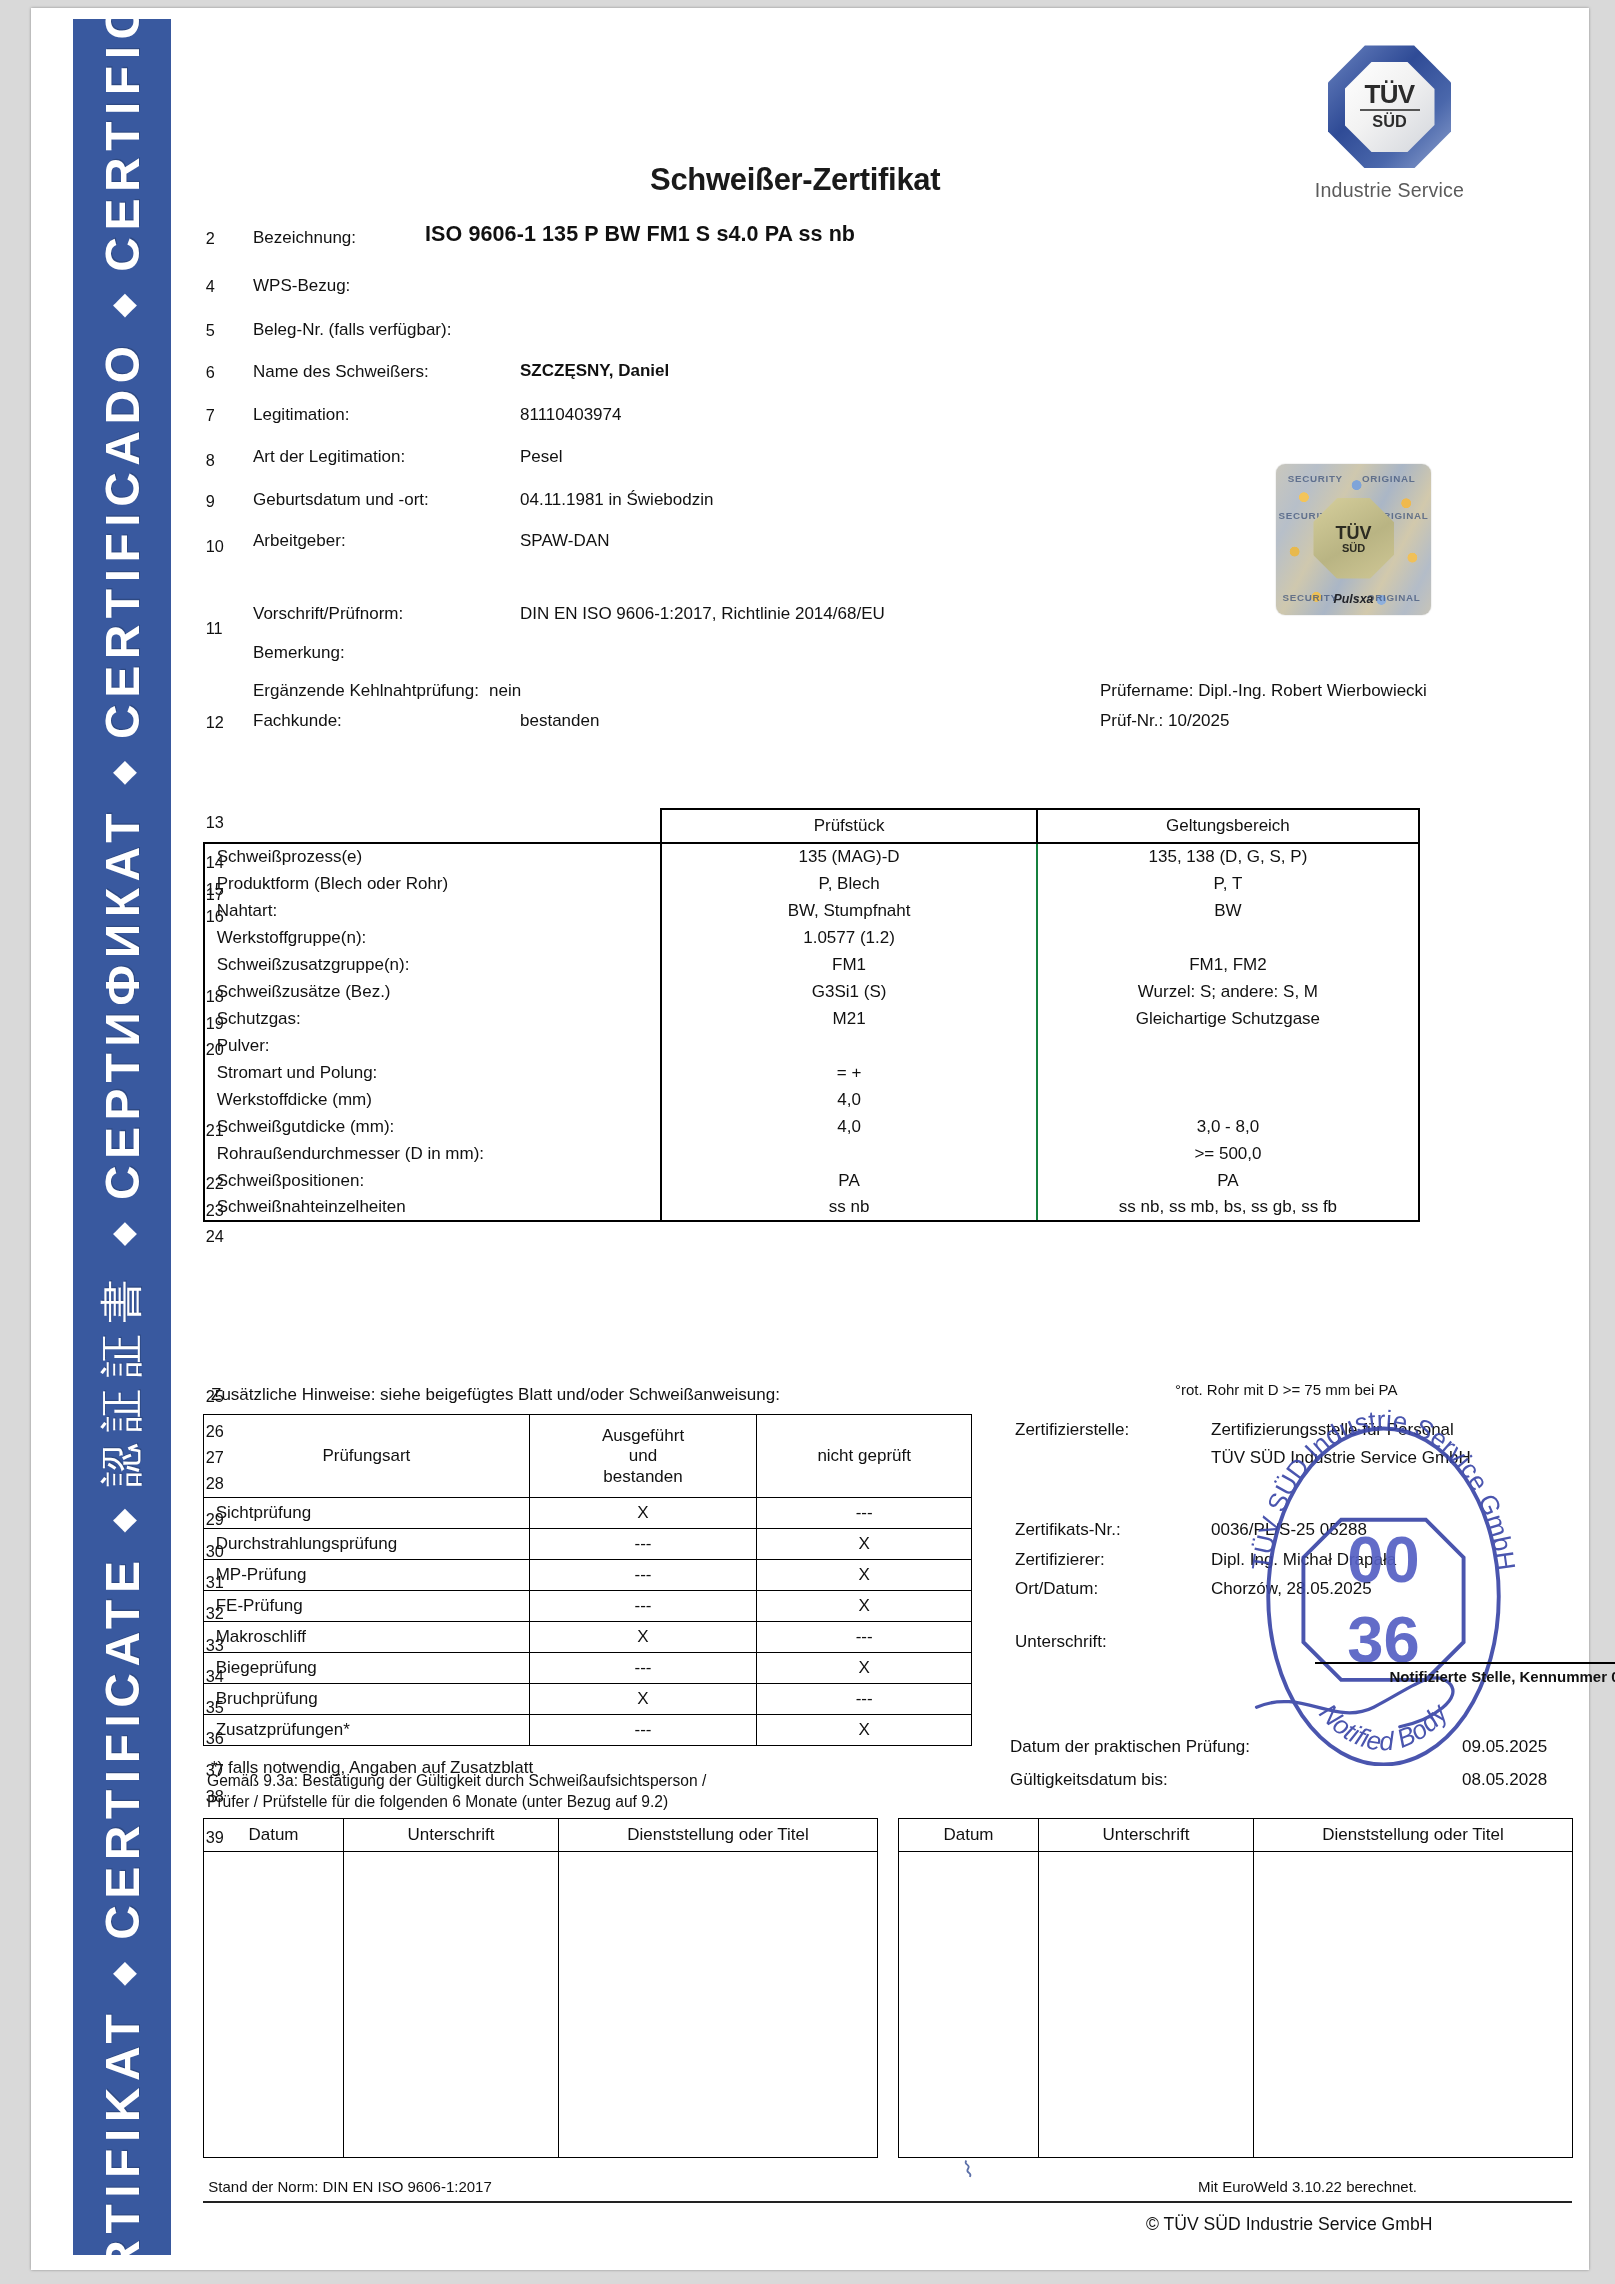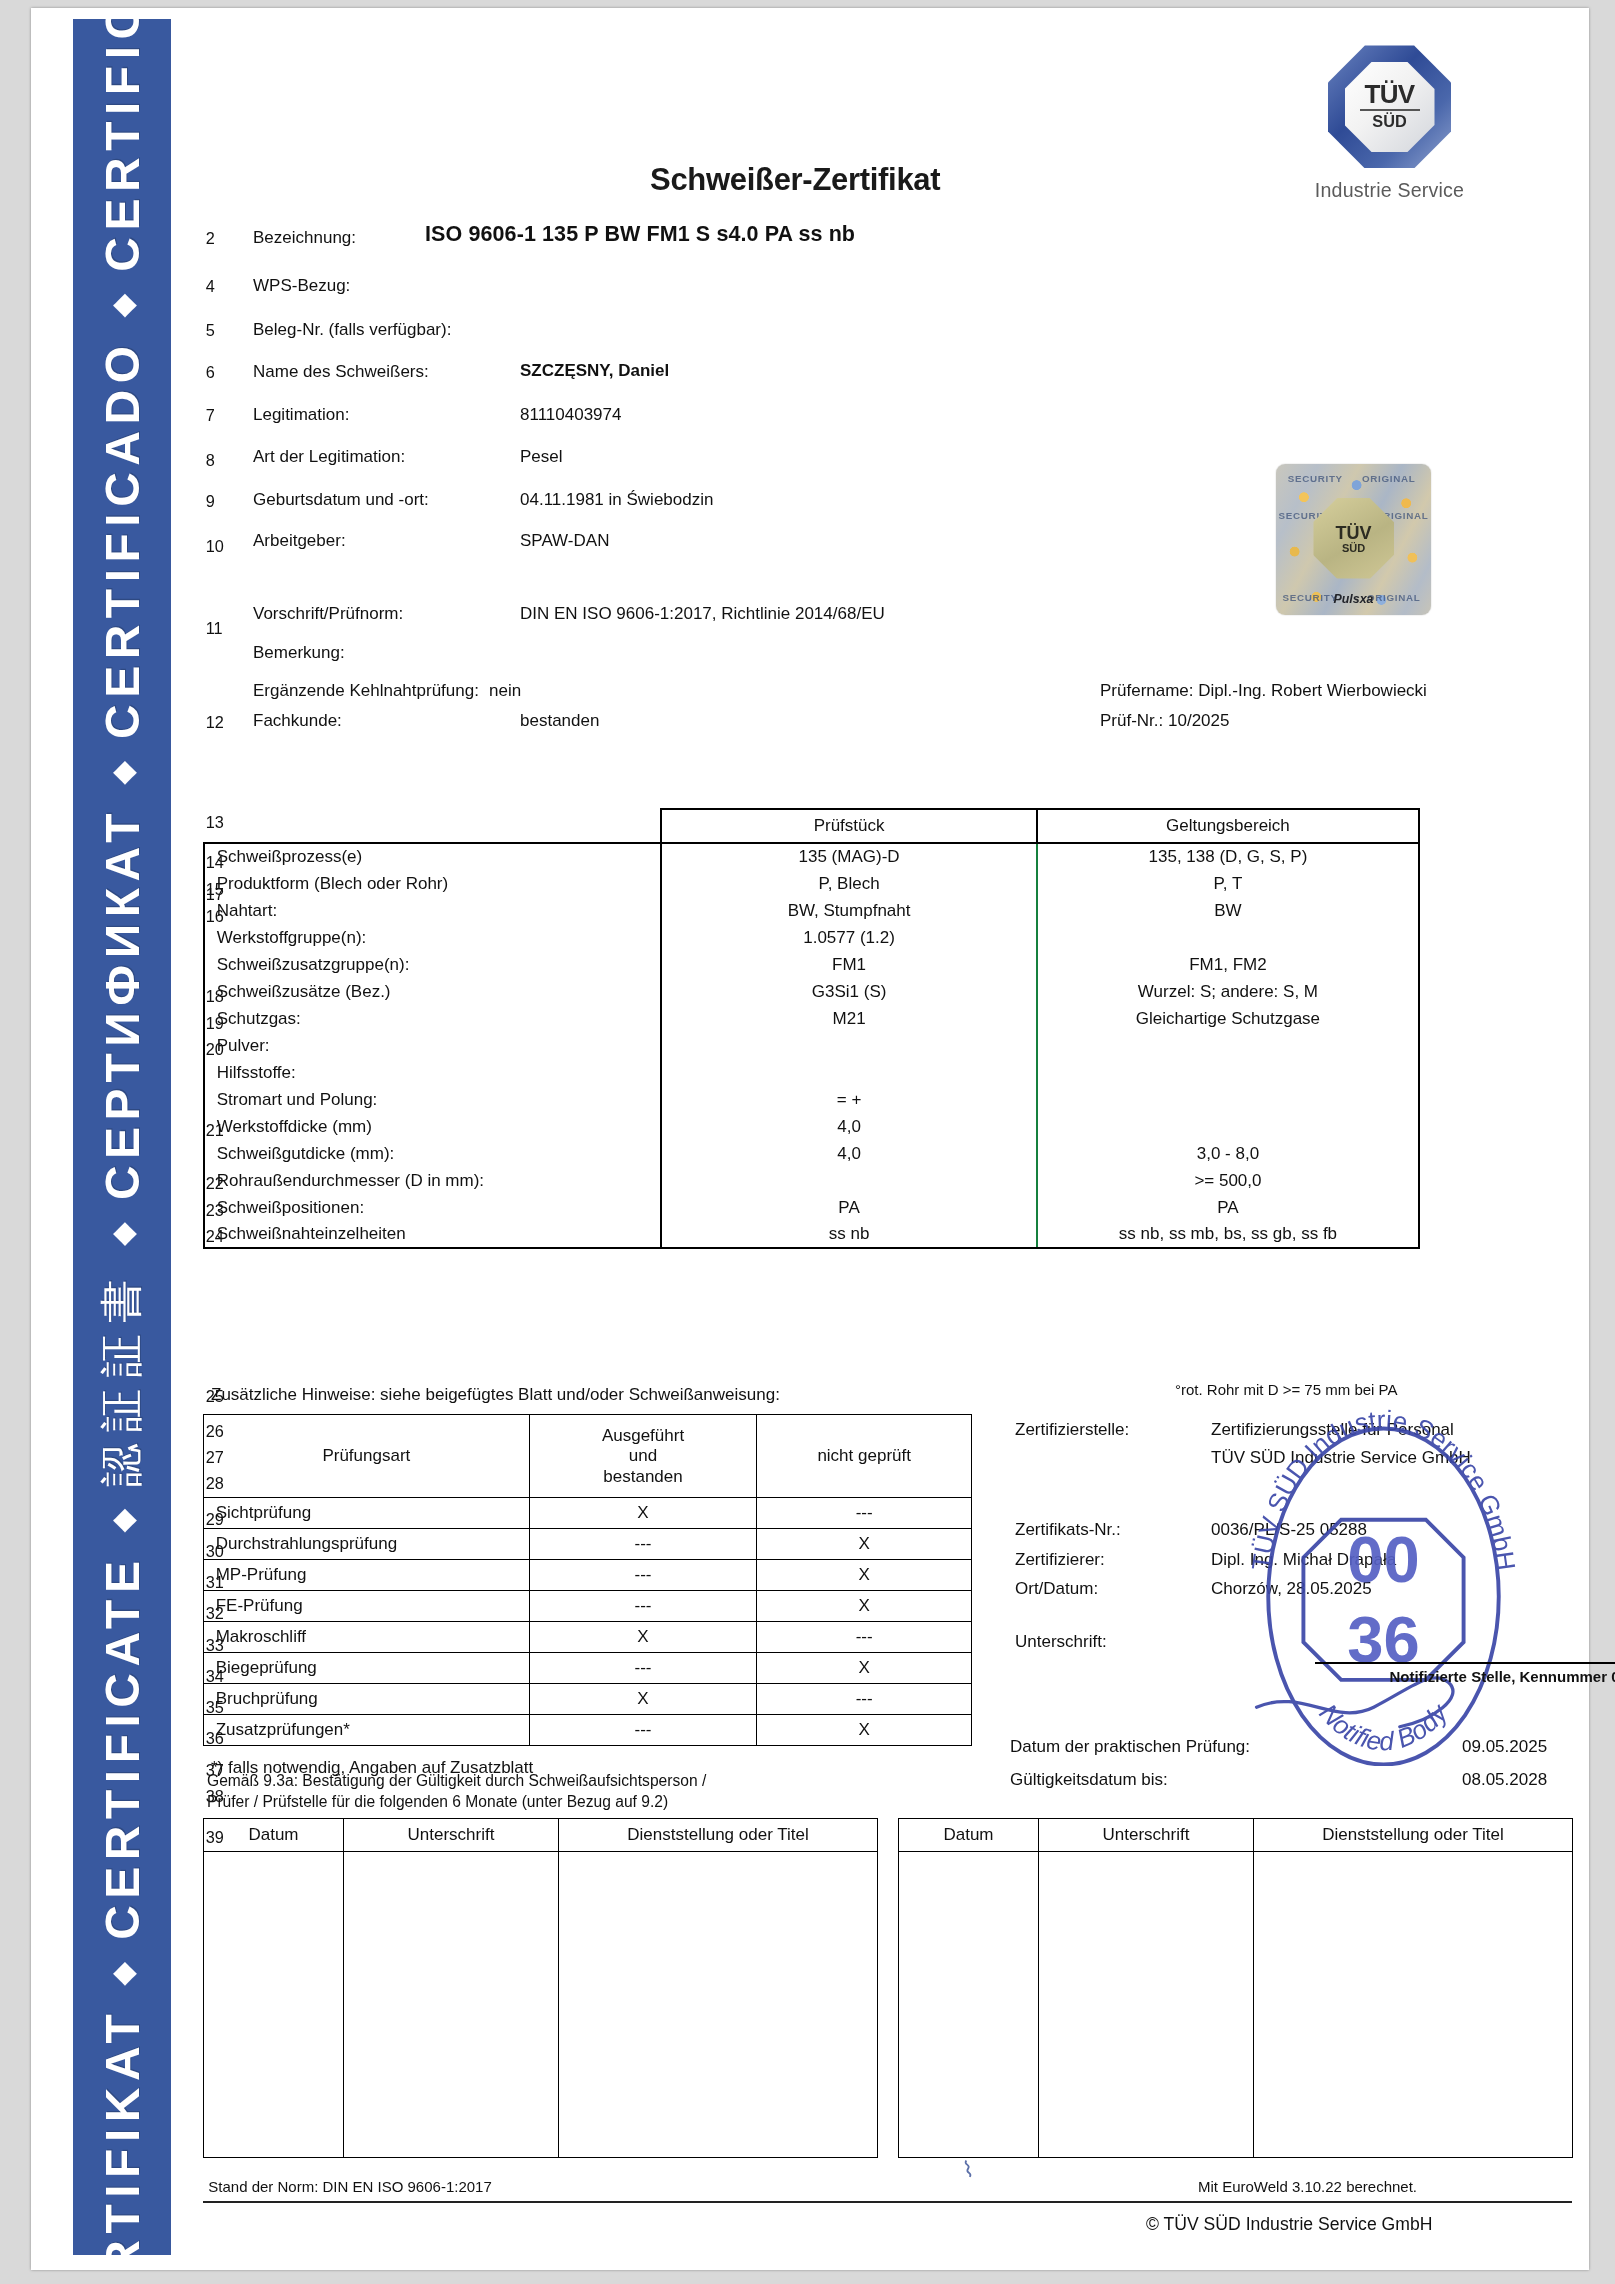--- a/index.html
+++ b/index.html
@@ -345,25 +345,20 @@
         <td class="ccell">G3Si1 (S)</td>
         <td class="rcell">Wurzel: S; andere: S, M</td>
       </tr>
       <tr>
         <td class="lcell">Schutzgas:</td>
         <td class="ccell">M21</td>
         <td class="rcell">Gleichartige Schutzgase</td>
       </tr>
       <tr>
         <td class="lcell">Pulver:</td>
-        <td class="ccell"></td>
-        <td class="rcell"></td>
-      </tr>
-      <tr>
-        <td class="lcell">Hilfsstoffe:</td>
         <td class="ccell"></td>
         <td class="rcell"></td>
       </tr>
       <tr>
         <td class="lcell">Stromart und Polung:</td>
         <td class="ccell">= +</td>
         <td class="rcell"></td>
       </tr>
       <tr>
         <td class="lcell">Werkstoffdicke (mm)</td>

